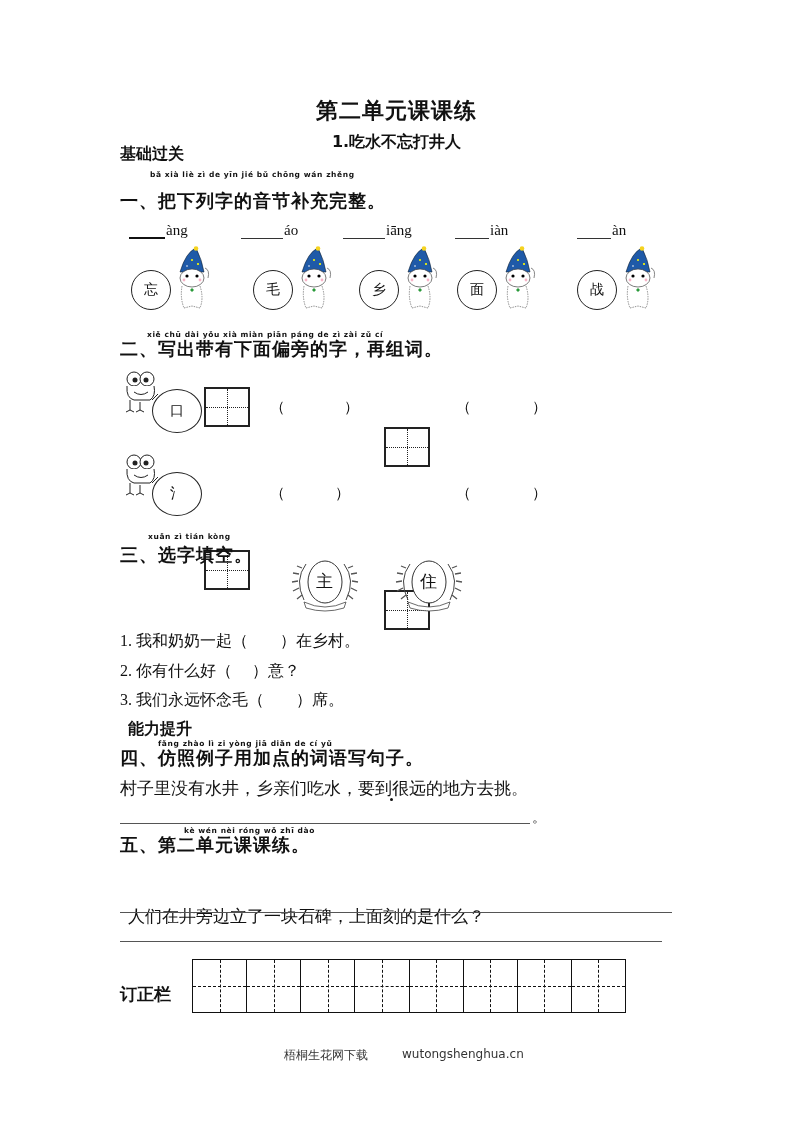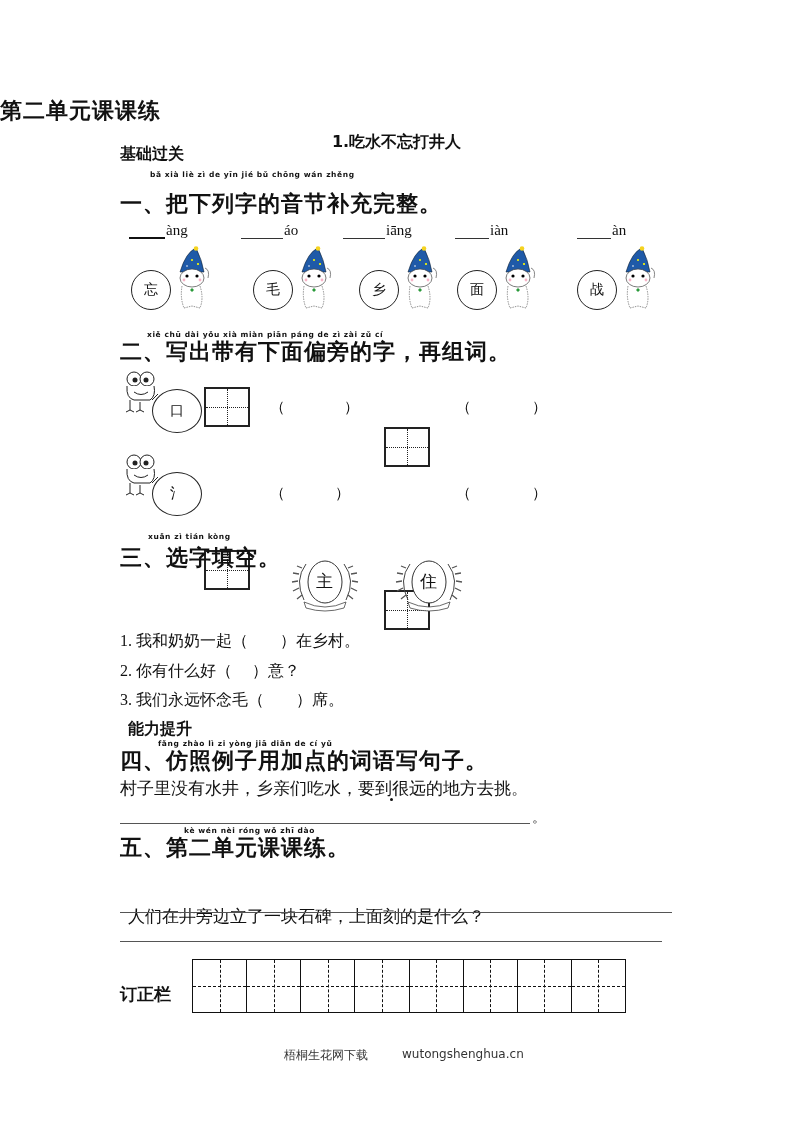--- a/index.html
+++ b/index.html
@@ -1,23 +1,23 @@
 <!DOCTYPE html>
 <html><head>
 <meta charset="utf-8">
 <style>
   html, body { margin:0; padding:0; background:#ffffff; }
   body { width:793px; height:1122px; position:relative; overflow:hidden;
          font-family:"DejaVu Sans", "Liberation Sans", sans-serif; color:#111; }
   .abs { position:absolute; }
   .serif { font-family:Liberation Serif, serif; }
-  .title { left:0; width:793px; top:96px; font-size:22px; font-weight:bold; letter-spacing:1px; }
+  .title { left:0; width:793px; top:96px; text-align:center; font-size:22px; font-weight:bold; letter-spacing:1px; }
   .subtitle { left:0; width:793px; top:132px; text-align:center; font-size:16px; font-weight:bold; }
   .part-label { font-size:16px; font-weight:bold; left:120px; }
-  .section-head { left:120px; font-size:22px; font-weight:bold; letter-spacing:1px; white-space:nowrap; }
+  .section-head { left:120px; font-size:18px; font-weight:bold; letter-spacing:1px; white-space:nowrap; }
   .pinyin { font-size:7.5px; font-weight:bold; letter-spacing:0.6px; white-space:nowrap; }
   .pinyin-blank { font-size:15px; white-space:nowrap; }
   .pinyin-blank .line { display:inline-block; border-bottom:1px solid #333; height:14px; vertical-align:bottom; margin-right:1px; }
   .pinyin-blank .line.first { border-bottom:2px solid #111; }
   .char-circle { width:38px; height:38px; border:1.3px solid #222; border-radius:50%; display:flex; align-items:center; justify-content:center; font-size:14px; background:#fff; }
   .mascot { width:40px; height:66px; }
   .oval { width:48px; height:42px; border:1.3px solid #222; border-radius:50%; display:flex; align-items:center; justify-content:center; font-size:14px; background:#fff;}
   .tian { width:46px; height:40px; border:2px solid #222; box-sizing:border-box; position:relative; }
   .tian::before { content:""; position:absolute; left:50%; top:0; bottom:0; border-left:1.5px dotted #222; }
   .tian::after { content:""; position:absolute; top:50%; left:0; right:0; border-top:1.5px dotted #222; }

